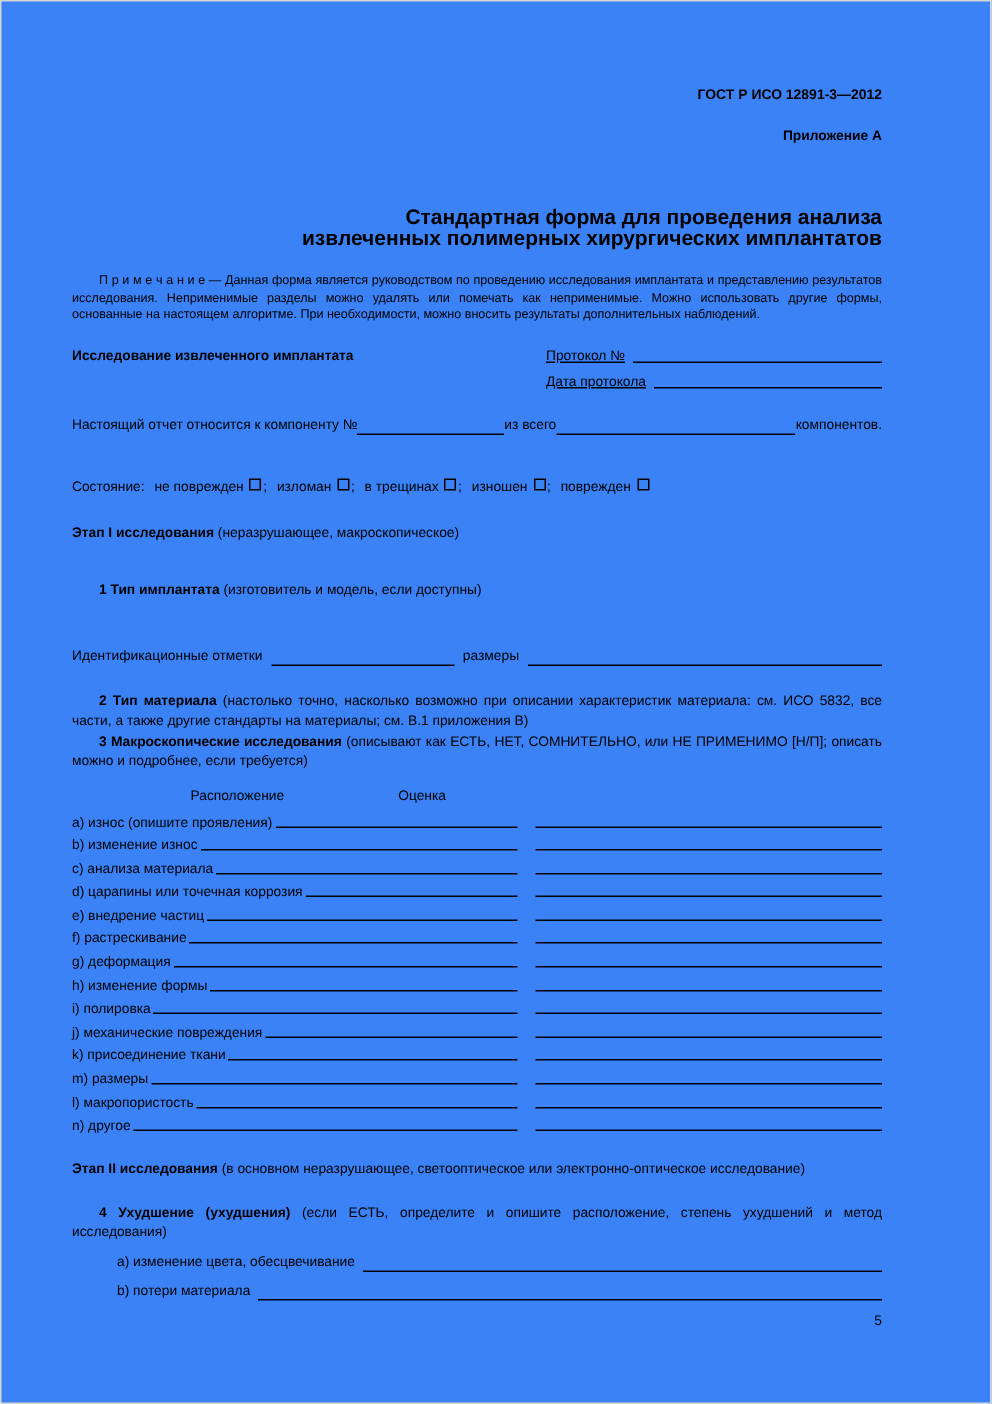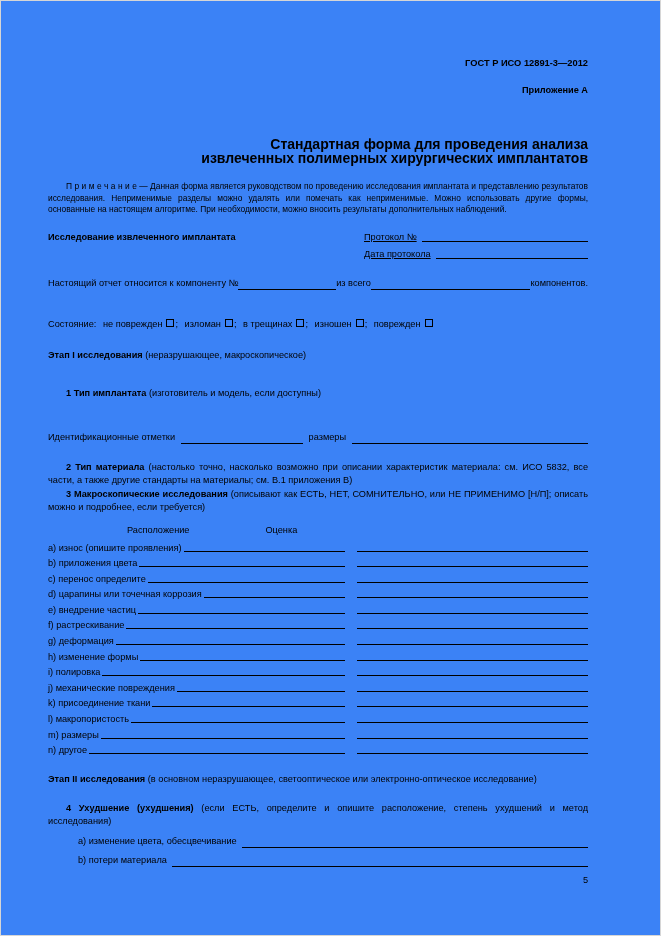--- a/index.html
+++ b/index.html
@@ -139,27 +139,27 @@
 
   <div>
 
       <div class="macro-row">
         <span class="mlabel"><span>a)</span>&nbsp;<span>износ (опишите проявления)</span></span>
         <span class="bl locline"></span>
         <span class="bl evaline"></span>
       </div>
 
       <div class="macro-row">
-        <span class="mlabel"><span>b)</span>&nbsp;<span>приложения цвета</span></span>
-        <span class="bl locline"></span>
-        <span class="bl evaline"></span>
-      </div>
-
-      <div class="macro-row">
-        <span class="mlabel"><span>c)</span>&nbsp;<span>перенос определите</span></span>
+        <span class="mlabel"><span>b)</span>&nbsp;<span>изменение износ</span></span>
+        <span class="bl locline"></span>
+        <span class="bl evaline"></span>
+      </div>
+
+      <div class="macro-row">
+        <span class="mlabel"><span>c)</span>&nbsp;<span>анализа материала</span></span>
         <span class="bl locline"></span>
         <span class="bl evaline"></span>
       </div>
 
       <div class="macro-row">
         <span class="mlabel"><span>d)</span>&nbsp;<span>царапины или точечная коррозия</span></span>
         <span class="bl locline"></span>
         <span class="bl evaline"></span>
       </div>
 
@@ -199,27 +199,27 @@
         <span class="bl evaline"></span>
       </div>
 
       <div class="macro-row">
         <span class="mlabel"><span>k)</span>&nbsp;<span>присоединение ткани</span></span>
         <span class="bl locline"></span>
         <span class="bl evaline"></span>
       </div>
 
       <div class="macro-row">
+        <span class="mlabel"><span>m)</span>&nbsp;<span>размеры</span></span>
+        <span class="bl locline"></span>
+        <span class="bl evaline"></span>
+      </div>
+
+      <div class="macro-row">
         <span class="mlabel"><span>l)</span>&nbsp;<span>макропористость</span></span>
-        <span class="bl locline"></span>
-        <span class="bl evaline"></span>
-      </div>
-
-      <div class="macro-row">
-        <span class="mlabel"><span>m)</span>&nbsp;<span>размеры</span></span>
         <span class="bl locline"></span>
         <span class="bl evaline"></span>
       </div>
 
       <div class="macro-row">
         <span class="mlabel"><span>n)</span>&nbsp;<span>другое</span></span>
         <span class="bl locline"></span>
         <span class="bl evaline"></span>
       </div>
     </div>

